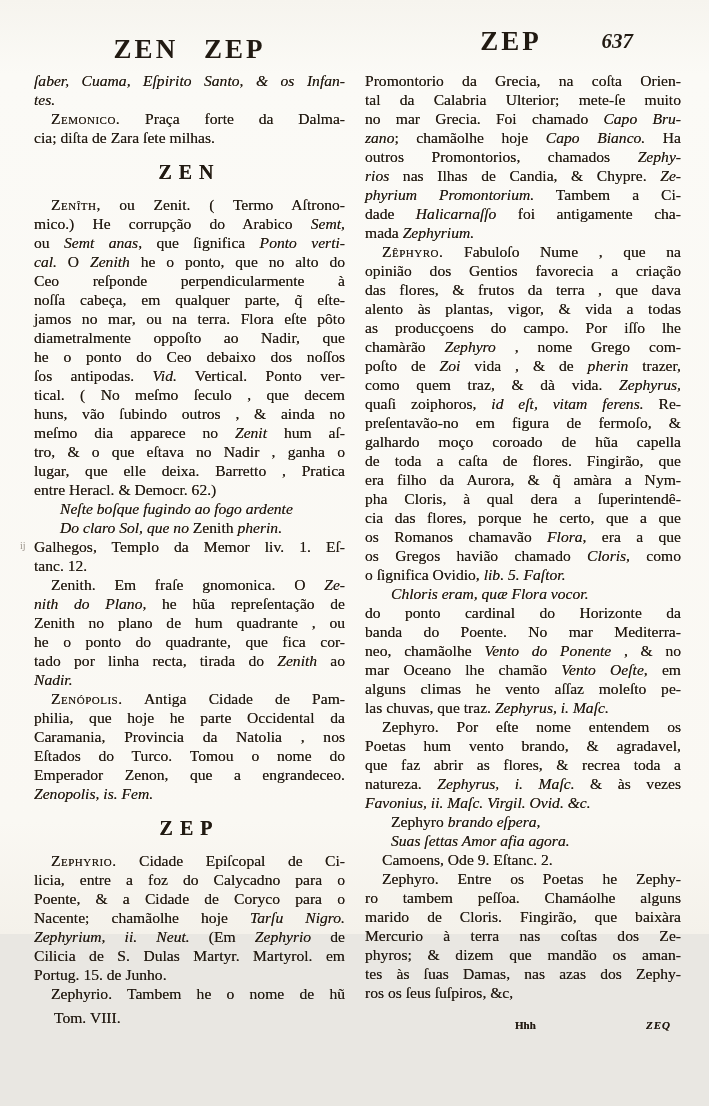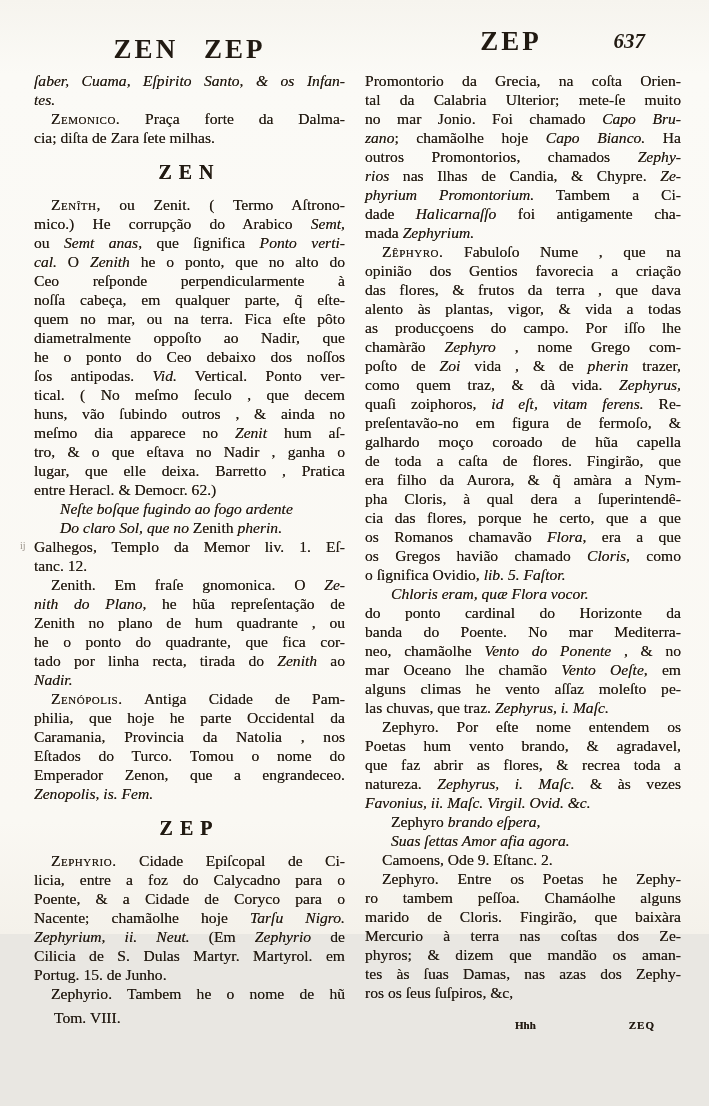--- a/index.html
+++ b/index.html
@@ -9,37 +9,37 @@
   #sheet{position:relative;width:709px;height:934px;
          background:linear-gradient(180deg,#f6f4ee 0%,#fbfaf6 8%,#faf8f3 88%,#f4f1ea 100%);
          color:#211a12;}
   #sheet *{box-sizing:border-box;}
   .head-row{display:grid;grid-template-columns:311px 316px;column-gap:8px;
             padding:26px 40px 0 34px;align-items:baseline;}
   .head-left{text-align:center;font-weight:700;font-size:27px;letter-spacing:3px;word-spacing:16px;}
   .head-right{position:relative;height:32px;}
   .head-right .hr-title{position:absolute;left:0;right:0;text-align:center;
             font-weight:700;font-size:27px;letter-spacing:3px;}
-  .head-right .hr-num{position:absolute;right:24px;top:3px;font-style:italic;font-weight:700;font-size:21px;}
+  .head-right .hr-num{position:absolute;right:36px;top:3px;font-style:italic;font-weight:700;font-size:21px;}
   .cols{display:grid;grid-template-columns:311px 316px;column-gap:20px;
         padding:6px 40px 0 34px;}
   .col{font-size:15.6px;line-height:19px;
        text-shadow:0 0 .5px rgba(40,26,12,.75);}
   .line{margin:0;padding:0;text-align:justify;text-align-last:justify;}
   .line.end{text-align-last:left;}
   .line.indent{text-indent:17px;}
   .line.verse{text-align-last:left;text-indent:26px;}
   .line.heading{text-align:center;text-align-last:center;font-weight:700;
                 font-size:20px;letter-spacing:7px;margin:15px 0 12px;line-height:21px;}
   .line.tom{text-align-last:left;text-indent:20px;margin-top:5px;}
   span.i{font-style:italic;}
   span.sc{font-variant:small-caps;letter-spacing:.5px;}
   .col-footer{display:flex;margin-top:14px;font-weight:700;font-size:11px;align-items:flex-end;}
   .col-footer .sig{margin-left:150px;}
-  .col-footer .catch{margin-left:auto;margin-right:26px;letter-spacing:1px;}
+  .col-footer .catch{margin-left:auto;margin-right:10px;letter-spacing:1px;font-style:italic;}
   .marginal{position:absolute;left:20px;top:540px;font-size:10px;
             color:#9a938a;text-shadow:none;}
 </style>
 </head>
 <body>
 
 <div id="sheet">
 
   <div class="head-row">
     <div class="head-left">ZEN ZEP</div>
@@ -55,21 +55,21 @@
         <p class="line end"><span class="i">tes.</span></p>
         <p class="line indent"><span class="sc">Zemonico.</span><span class="r"> Praça forte da Dalma-</span></p>
         <p class="line end"><span class="r">cia; diſta de Zara ſete milhas.</span></p>
         <p class="line heading"><span class="r">ZEN</span></p>
         <p class="line indent"><span class="sc">Zenîth</span><span class="r">, ou Zenit. ( Termo Aſtrono-</span></p>
         <p class="line"><span class="r">mico.) He corrupção do Arabico </span><span class="i">Semt</span><span class="r">,</span></p>
         <p class="line"><span class="r">ou </span><span class="i">Semt anas</span><span class="r">, que ſignifica </span><span class="i">Ponto verti-</span></p>
         <p class="line"><span class="i">cal.</span><span class="r"> O </span><span class="i">Zenith</span><span class="r"> he o ponto, que no alto do</span></p>
         <p class="line"><span class="r">Ceo reſponde perpendicularmente à</span></p>
         <p class="line"><span class="r">noſſa cabeça, em qualquer parte, q̃ eſte-</span></p>
-        <p class="line"><span class="r">quem no mar, ou na terra. Fica eſte pôto</span></p>
+        <p class="line"><span class="r">jamos no mar, ou na terra. Flora eſte pôto</span></p>
         <p class="line"><span class="r">diametralmente oppoſto ao Nadir, que</span></p>
         <p class="line"><span class="r">he o ponto do Ceo debaixo dos noſſos</span></p>
         <p class="line"><span class="r">ſos antipodas. </span><span class="i">Vid.</span><span class="r"> Vertical. Ponto ver-</span></p>
         <p class="line"><span class="r">tical. ( No meſmo ſeculo , que decem</span></p>
         <p class="line"><span class="r">huns, vão ſubindo outros , &amp; ainda no</span></p>
         <p class="line"><span class="r">meſmo dia apparece no </span><span class="i">Zenit</span><span class="r"> hum aſ-</span></p>
         <p class="line"><span class="r">tro, &amp; o que eſtava no Nadir , ganha o</span></p>
         <p class="line"><span class="r">lugar, que elle deixa. Barretto , Pratica</span></p>
         <p class="line end"><span class="r">entre Heracl. &amp; Democr. 62.)</span></p>
         <p class="line verse"><span class="i">Neſte boſque fugindo ao fogo ardente</span></p>
@@ -96,21 +96,21 @@
         <p class="line"><span class="i">Zephyrium, ii. Neut.</span><span class="r"> (Em </span><span class="i">Zephyrio</span><span class="r"> de</span></p>
         <p class="line"><span class="r">Cilicia de S. Dulas Martyr. Martyrol. em</span></p>
         <p class="line end"><span class="r">Portug. 15. de Junho.</span></p>
         <p class="line indent"><span class="r">Zephyrio. Tambem he o nome de hũ</span></p>
         <p class="line tom end"><span class="r">Tom. VIII.</span></p>
       </div>
     <div class="col">
       <div>
           <p class="line"><span class="r">Promontorio da Grecia, na coſta Orien-</span></p>
           <p class="line"><span class="r">tal da Calabria Ulterior; mete-ſe muito</span></p>
-          <p class="line"><span class="r">no mar Jonio. Foi chamado </span><span class="i">Capo Bru-</span></p>
+          <p class="line"><span class="r">no mar Grecia. Foi chamado </span><span class="i">Capo Bru-</span></p>
           <p class="line"><span class="i">zano</span><span class="r">; chamãolhe hoje </span><span class="i">Capo Bianco.</span><span class="r"> Ha</span></p>
           <p class="line"><span class="r">outros Promontorios, chamados </span><span class="i">Zephy-</span></p>
           <p class="line"><span class="i">rios</span><span class="r"> nas Ilhas de Candia, &amp; Chypre. </span><span class="i">Ze-</span></p>
           <p class="line"><span class="i">phyrium Promontorium.</span><span class="r"> Tambem a Ci-</span></p>
           <p class="line"><span class="r">dade </span><span class="i">Halicarnaſſo</span><span class="r"> foi antigamente cha-</span></p>
           <p class="line end"><span class="r">mada </span><span class="i">Zephyrium.</span></p>
           <p class="line indent"><span class="sc">Zêphyro.</span><span class="r"> Fabuloſo Nume , que na</span></p>
           <p class="line"><span class="r">opinião dos Gentios favorecia a criação</span></p>
           <p class="line"><span class="r">das flores, &amp; frutos da terra , que dava</span></p>
           <p class="line"><span class="r">alento às plantas, vigor, &amp; vida a todas</span></p>

